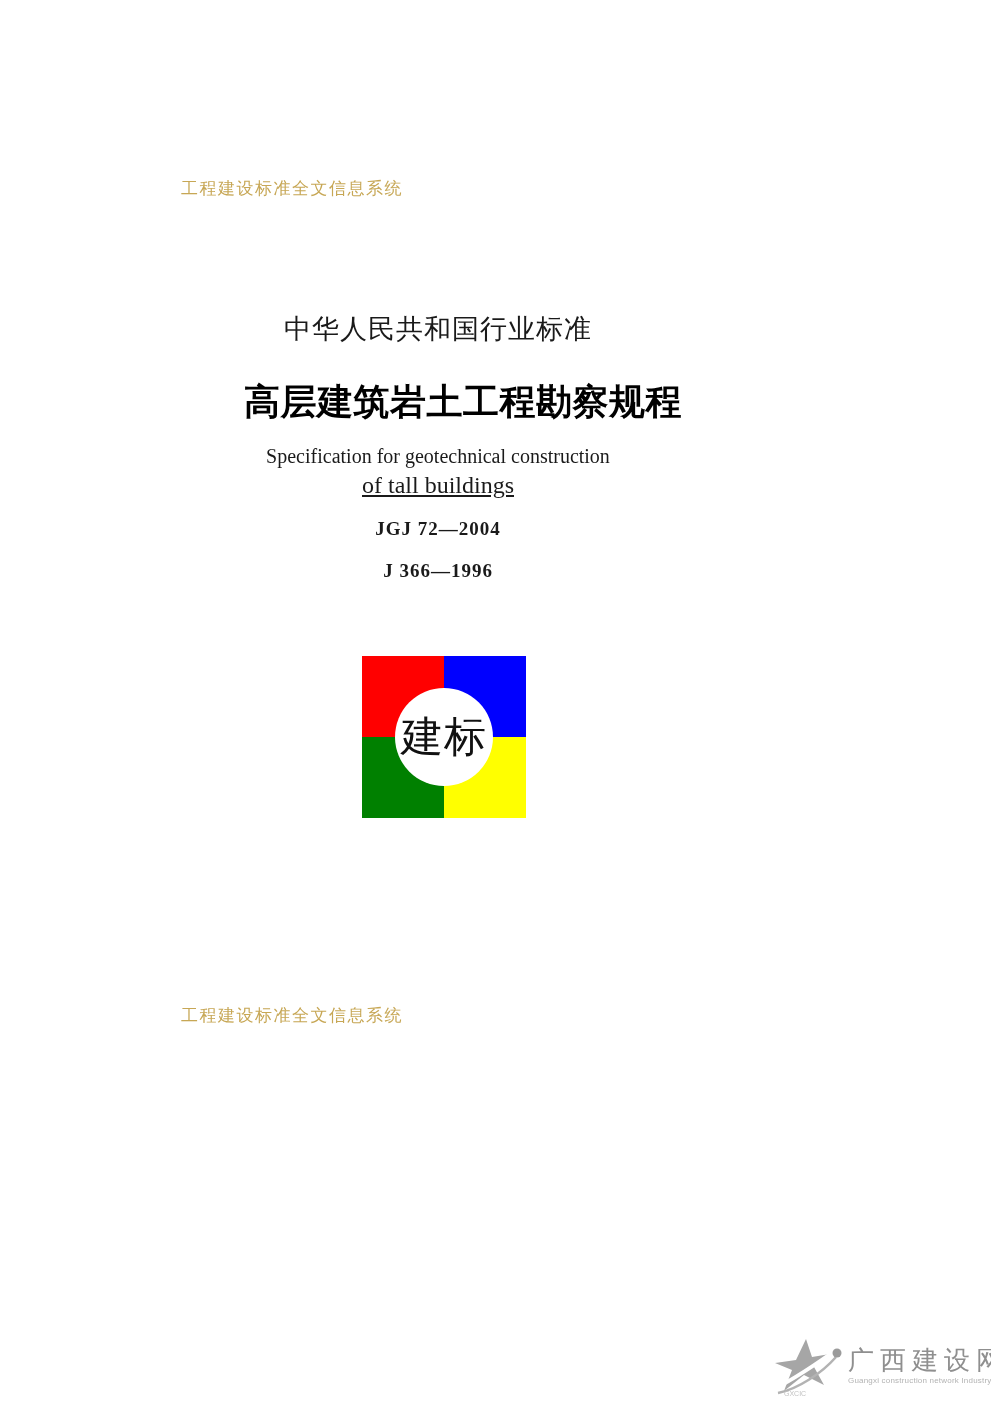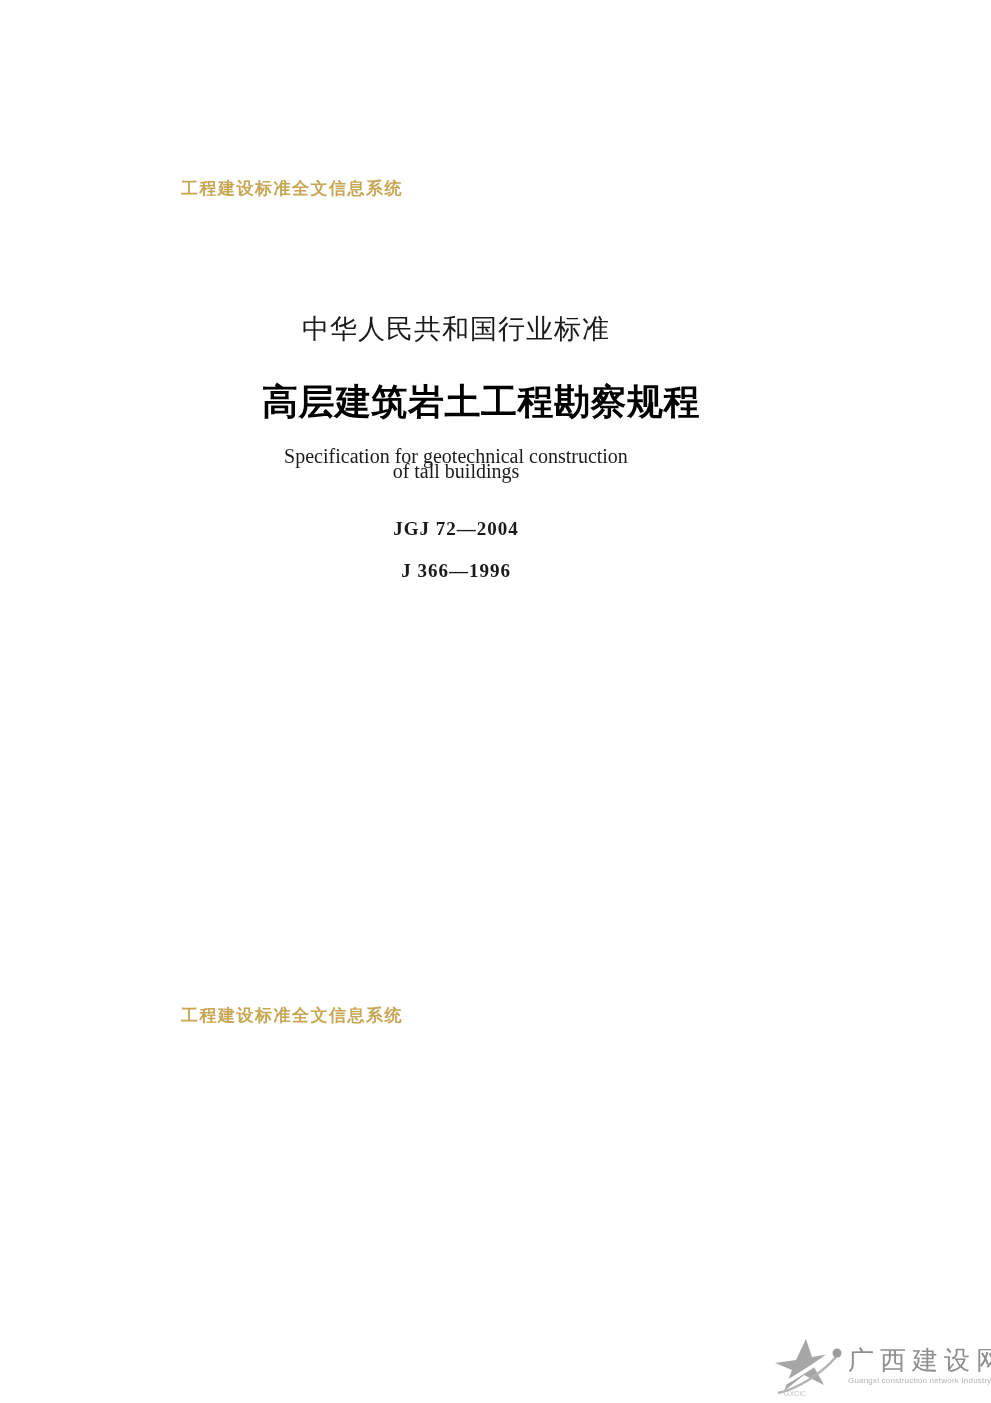--- a/index.html
+++ b/index.html
@@ -13,39 +13,37 @@
   .page { position: absolute; inset: 0; }
 
   
   .wm {
     position: absolute;
     left: 181px;
     font-size: 17px;
     letter-spacing: 1.5px;
     font-family: "Liberation Serif", serif;
     white-space: nowrap;
-    font-weight: bold;
   }
   .wm-top { top: 177px; }
   .wm-bottom { top: 1004px; }
 
   
   .cline {
     position: absolute;
     left: 0; width: 876px;
     text-align: center;
     white-space: nowrap;
     color: #1a1a1a;
-    padding-left: 18px;
   }
   .std-class   { top: 311px; font-size: 27px; letter-spacing: 1px; }
   .title-zh    { top: 378px; font-size: 36px; font-weight: 700;
                  font-family: "Liberation Sans", sans-serif; color: #000; letter-spacing: 0.5px; margin-left: 25px; }
   .title-en-1  { top: 445px; font-size: 20px; }
-  .title-en-2  { top: 460px; font-size: 20px; }
+  .title-en-2  { top: 472px; font-size: 24px; text-decoration: underline; }
   .code-1      { top: 518px; font-size: 19px; font-weight: 700; letter-spacing: 1px; }
   .code-2      { top: 560px; font-size: 19px; font-weight: 700; letter-spacing: 1px; }
 
   
   .logo {
     position: absolute; left: 362px; top: 656px;
     width: 164px; height: 162px;
   }
   .logo .quad { position: absolute; width: 50%; height: 50%; }
   .quad.tl { left: 0; top: 0; }
@@ -103,20 +101,29 @@
   <div class="cline std-class">中华人民共和国行业标准</div>
 
   <div class="cline title-zh">高层建筑岩土工程勘察规程</div>
 
   <div class="cline title-en-1">Specification for geotechnical construction</div>
   <div class="cline title-en-2">of tall buildings</div>
 
   <div class="cline code-1">JGJ 72—2004</div>
   <div class="cline code-2">J 366—1996</div>
 
+  <div class="logo">
+    <div class="quad tl" style="background-color: rgb(255, 0, 0);"></div>
+    <div class="quad tr" style="background-color: rgb(0, 0, 255);"></div>
+    <div class="quad bl" style="background-color: rgb(0, 128, 0);"></div>
+    <div class="quad br" style="background-color: rgb(255, 255, 0);"></div>
+    <div class="disc">
+      <span class="disc-label">建标</span>
+    </div>
+  </div>
 
 
   <div class="wm wm-bottom" style="color: rgb(199, 167, 85);">工程建设标准全文信息系统</div>
 
   <div class="site-badge">
     <svg class="badge-icon" viewBox="0 0 74 62">
 
       <polygon points="34,2 40,20 58,17 42,30 52,48 32,38 12,54 20,33 3,26 24,23" fill="#a6a6a6"></polygon>
 
       <path d="M2,52 C22,42 46,26 68,10" stroke="#ffffff" stroke-width="4" fill="none"></path>

